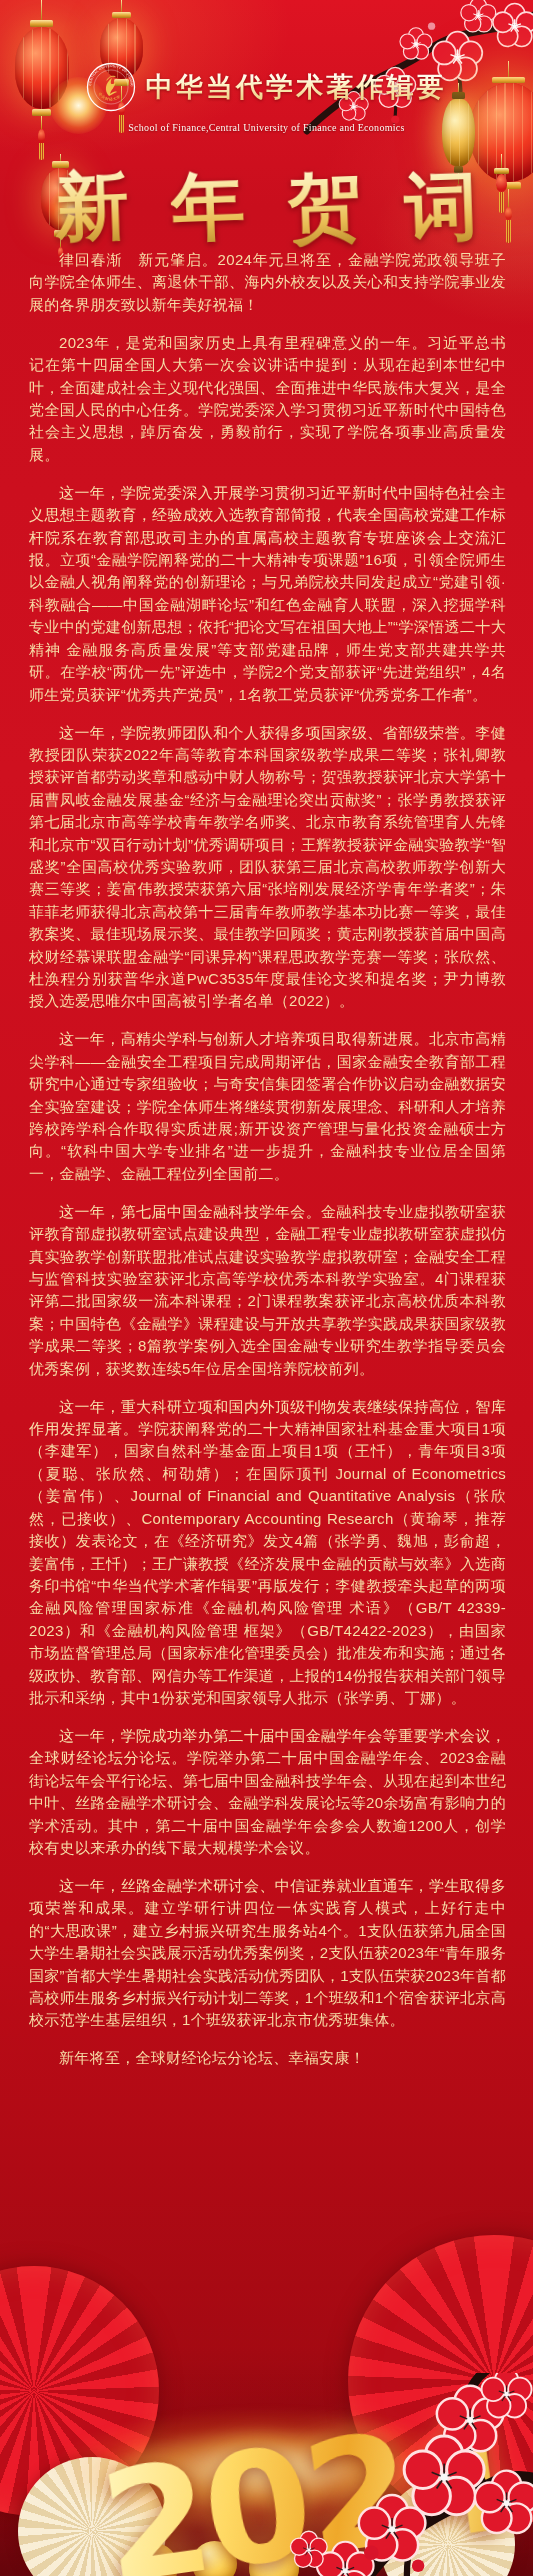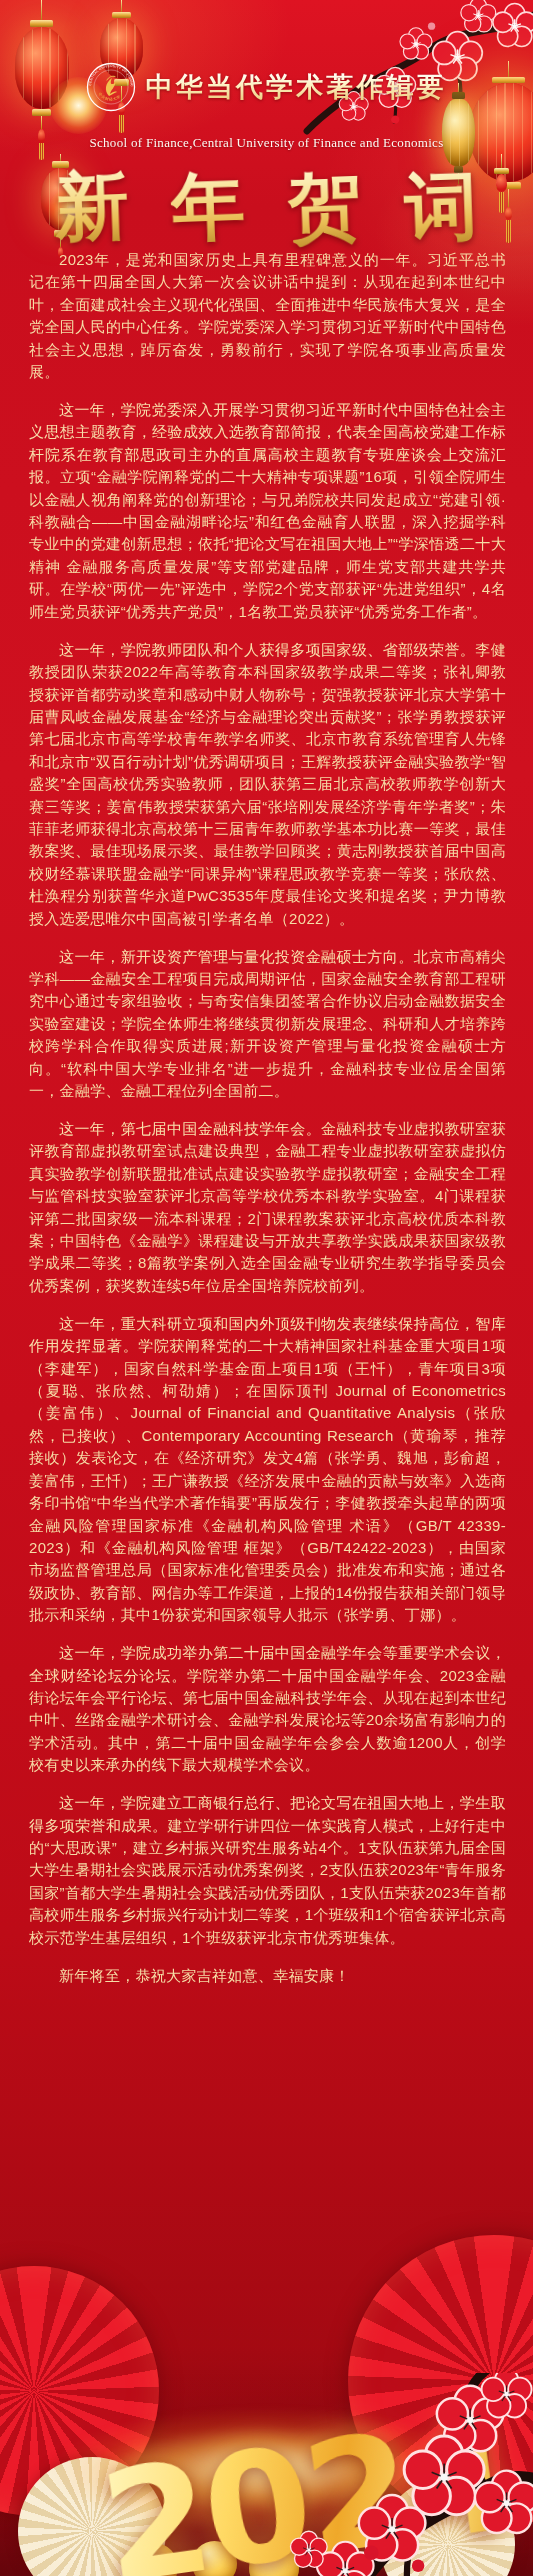--- a/index.html
+++ b/index.html
@@ -13,22 +13,22 @@
   }
   
   .brand{position:absolute;top:62px;left:0;width:100%;text-align:center;z-index:5;}
   .brand-row{display:flex;align-items:center;justify-content:center;gap:9.4px;}
   .seal{width:50px;height:50px;flex:0 0 auto;}
   .school-name{margin:0;font-family:"DejaVu Serif","Liberation Serif",serif;font-weight:bold;
     font-size:27px;letter-spacing:3.1px;line-height:1.1;
     background:linear-gradient(180deg,#fffdf2 10%,#fdf0c0 45%,#efcf86 90%);
     -webkit-background-clip:text;background-clip:text;color:transparent;
     filter:drop-shadow(0 1.6px 1.6px rgba(90,0,0,.55));}
-  .school-name-en{margin:23px 0 0 0;color:#fdfbf4;font-family:"Liberation Serif","DejaVu Serif",serif;
-    font-size:13px;letter-spacing:0.3px;text-shadow:0 1px 1.6px rgba(90,0,0,.5);}
+  .school-name-en{margin:10px 0 0 0;color:#fdfbf4;font-family:"Liberation Serif","DejaVu Serif",serif;
+    font-size:10px;letter-spacing:0.3px;text-shadow:0 1px 1.6px rgba(90,0,0,.5);}
   
   .lantern{position:absolute;z-index:4;}
   .lantern .string{width:1px;margin:0 auto;background:linear-gradient(#ffe7a8,#a97b14);}
   .lantern .cap{height:6.8px;width:42%;margin:0 auto;border-radius:1.6px;
     background:linear-gradient(180deg,#ffeeb0,#d9a52e 60%,#9a6c10);}
   .lantern .body{position:relative;border-radius:50%/46%;
     background:radial-gradient(circle at 38% 32%,#ff9a66 0%,#f23a22 45%,#c40d12 82%,#8f070c);
     box-shadow:inset 0 -6.2px 13.5px rgba(110,0,0,.65), 0 0 29px 7.3px rgba(255,160,60,.35);}
   .lantern .body::before{content:"";position:absolute;inset:0;border-radius:inherit;
     background:repeating-linear-gradient(90deg,transparent 0 7.8px,rgba(255,225,150,.30) 7.8px 8.9px);}
@@ -201,29 +201,30 @@
   </div>
 
   <h1 class="title">
     <span>新</span>
     <span>年</span>
     <span>贺</span>
     <span>词</span>
   </h1>
 
   <main class="content">
+    <p><strong></strong><span>律回春渐　新元肇启。2024年元旦将至，金融学院党政领导班子向学院全体师生、离退休干部、海内外校友以及关心和支持学院事业发展的各界朋友致以新年美好祝福！</span></p>
     <p><strong></strong><span>2023年，是党和国家历史上具有里程碑意义的一年。习近平总书记在第十四届全国人大第一次会议讲话中提到：从现在起到本世纪中叶，全面建成社会主义现代化强国、全面推进中华民族伟大复兴，是全党全国人民的中心任务。学院党委深入学习贯彻习近平新时代中国特色社会主义思想，踔厉奋发，勇毅前行，实现了学院各项事业高质量发展。</span></p>
     <p><strong>这一年，学院党委深入开展学习贯彻习近平新时代中国特色社会主义思想主题教育，经验成效入选教育部简报，代表全国高校党建工作标杆院系在教育部思政司主办的直属高校主题教育专班座谈会上交流汇报。</strong><span>立项“金融学院阐释党的二十大精神专项课题”16项，引领全院师生以金融人视角阐释党的创新理论；与兄弟院校共同发起成立“党建引领·科教融合——中国金融湖畔论坛”和红色金融育人联盟，深入挖掘学科专业中的党建创新思想；依托“把论文写在祖国大地上”“学深悟透二十大精神 金融服务高质量发展”等支部党建品牌，师生党支部共建共学共研。在学校“两优一先”评选中，学院2个党支部获评“先进党组织”，4名师生党员获评“优秀共产党员”，1名教工党员获评“优秀党务工作者”。</span></p>
     <p><strong>这一年，学院教师团队和个人获得多项国家级、省部级荣誉。</strong><span>李健教授团队荣获2022年高等教育本科国家级教学成果二等奖；张礼卿教授获评首都劳动奖章和感动中财人物称号；贺强教授获评北京大学第十届曹凤岐金融发展基金“经济与金融理论突出贡献奖”；张学勇教授获评第七届北京市高等学校青年教学名师奖、北京市教育系统管理育人先锋和北京市“双百行动计划”优秀调研项目；王辉教授获评金融实验教学“智盛奖”全国高校优秀实验教师，团队获第三届北京高校教师教学创新大赛三等奖；姜富伟教授荣获第六届“张培刚发展经济学青年学者奖”；朱菲菲老师获得北京高校第十三届青年教师教学基本功比赛一等奖，最佳教案奖、最佳现场展示奖、最佳教学回顾奖；黄志刚教授获首届中国高校财经慕课联盟金融学“同课异构”课程思政教学竞赛一等奖；张欣然、杜涣程分别获普华永道PwC3535年度最佳论文奖和提名奖；尹力博教授入选爱思唯尔中国高被引学者名单（2022）。</span></p>
-    <p><strong>这一年，新开设资产管理与量化投资金融硕士方向。</strong><span>北京市高精尖学科——金融安全工程项目完成周期评估，国家金融安全教育部工程研究中心通过专家组验收；与奇安信集团签署合作协议启动金融数据安全实验室建设；学院全体师生将继续贯彻新发展理念、科研和人才培养跨校跨学科合作取得实质进展;新开设资产管理与量化投资金融硕士方向。“软科中国大学专业排名”进一步提升，金融科技专业位居全国第一，金融学、金融工程位列全国前二。</span></p>
+    <p><strong>这一年，高精尖学科与创新人才培养项目取得新进展。</strong><span>北京市高精尖学科——金融安全工程项目完成周期评估，国家金融安全教育部工程研究中心通过专家组验收；与奇安信集团签署合作协议启动金融数据安全实验室建设；学院全体师生将继续贯彻新发展理念、科研和人才培养跨校跨学科合作取得实质进展;新开设资产管理与量化投资金融硕士方向。“软科中国大学专业排名”进一步提升，金融科技专业位居全国第一，金融学、金融工程位列全国前二。</span></p>
     <p><strong>这一年，第七届中国金融科技学年会。</strong><span>金融科技专业虚拟教研室获评教育部虚拟教研室试点建设典型，金融工程专业虚拟教研室获虚拟仿真实验教学创新联盟批准试点建设实验教学虚拟教研室；金融安全工程与监管科技实验室获评北京高等学校优秀本科教学实验室。4门课程获评第二批国家级一流本科课程；2门课程教案获评北京高校优质本科教案；中国特色《金融学》课程建设与开放共享教学实践成果获国家级教学成果二等奖；8篇教学案例入选全国金融专业研究生教学指导委员会优秀案例，获奖数连续5年位居全国培养院校前列。</span></p>
     <p><strong>这一年，重大科研立项和国内外顶级刊物发表继续保持高位，智库作用发挥显著。</strong><span>学院获阐释党的二十大精神国家社科基金重大项目1项（李建军），国家自然科学基金面上项目1项（王忏），青年项目3项（夏聪、张欣然、柯劭婧）；在国际顶刊 Journal of Econometrics（姜富伟）、Journal of Financial and Quantitative Analysis（张欣然，已接收）、Contemporary Accounting Research（黄瑜琴，推荐接收）发表论文，在《经济研究》发文4篇（张学勇、魏旭，彭俞超，姜富伟，王忏）；王广谦教授《经济发展中金融的贡献与效率》入选商务印书馆“中华当代学术著作辑要”再版发行；李健教授牵头起草的两项金融风险管理国家标准《金融机构风险管理 术语》（GB/T 42339-2023）和《金融机构风险管理 框架》（GB/T42422-2023），由国家市场监督管理总局（国家标准化管理委员会）批准发布和实施；通过各级政协、教育部、网信办等工作渠道，上报的14份报告获相关部门领导批示和采纳，其中1份获党和国家领导人批示（张学勇、丁娜）。</span></p>
     <p><strong>这一年，学院成功举办第二十届中国金融学年会等重要学术会议，全球财经论坛分论坛。</strong><span>学院举办第二十届中国金融学年会、2023金融街论坛年会平行论坛、第七届中国金融科技学年会、从现在起到本世纪中叶、丝路金融学术研讨会、金融学科发展论坛等20余场富有影响力的学术活动。其中，第二十届中国金融学年会参会人数逾1200人，创学校有史以来承办的线下最大规模学术会议。</span></p>
-    <p><strong>这一年，学院建立工商银行总行、把论文写在祖国大地上，学生取得多项荣誉和成果。</strong><span>建立学研行讲四位一体实践育人模式，上好行走中的“大思政课”，建立乡村振兴研究生服务站4个。1支队伍获第九届全国大学生暑期社会实践展示活动优秀案例奖，2支队伍获2023年“青年服务国家”首都大学生暑期社会实践活动优秀团队，1支队伍荣获2023年首都高校师生服务乡村振兴行动计划二等奖，1个班级和1个宿舍获评北京高校示范学生基层组织，1个班级获评北京市优秀班集体。</span></p>
-    <p><strong></strong><span>新年将至，恭祝大家吉祥如意、幸福安康！</span></p>
+    <p><strong>这一年，丝路金融学术研讨会、中信证券就业直通车，学生取得多项荣誉和成果。</strong><span>建立学研行讲四位一体实践育人模式，上好行走中的“大思政课”，建立乡村振兴研究生服务站4个。1支队伍获第九届全国大学生暑期社会实践展示活动优秀案例奖，2支队伍获2023年“青年服务国家”首都大学生暑期社会实践活动优秀团队，1支队伍荣获2023年首都高校师生服务乡村振兴行动计划二等奖，1个班级和1个宿舍获评北京高校示范学生基层组织，1个班级获评北京市优秀班集体。</span></p>
+    <p><strong></strong><span>新年将至，全球财经论坛分论坛、幸福安康！</span></p>
   </main>
 
   <footer class="decor">
     <div class="bottom-shade"></div>
     <div class="fan red fan-left-red"></div>
     <div class="fan red fan-right-red"></div>
     <div class="fan cream fan-left-cream"></div>
     <div class="fan cream fan-right-cream"></div>
     <div class="burst"></div>
     <div class="coin" style="left:130px;bottom:-14.6px;width:48px;height:48px;"></div>

